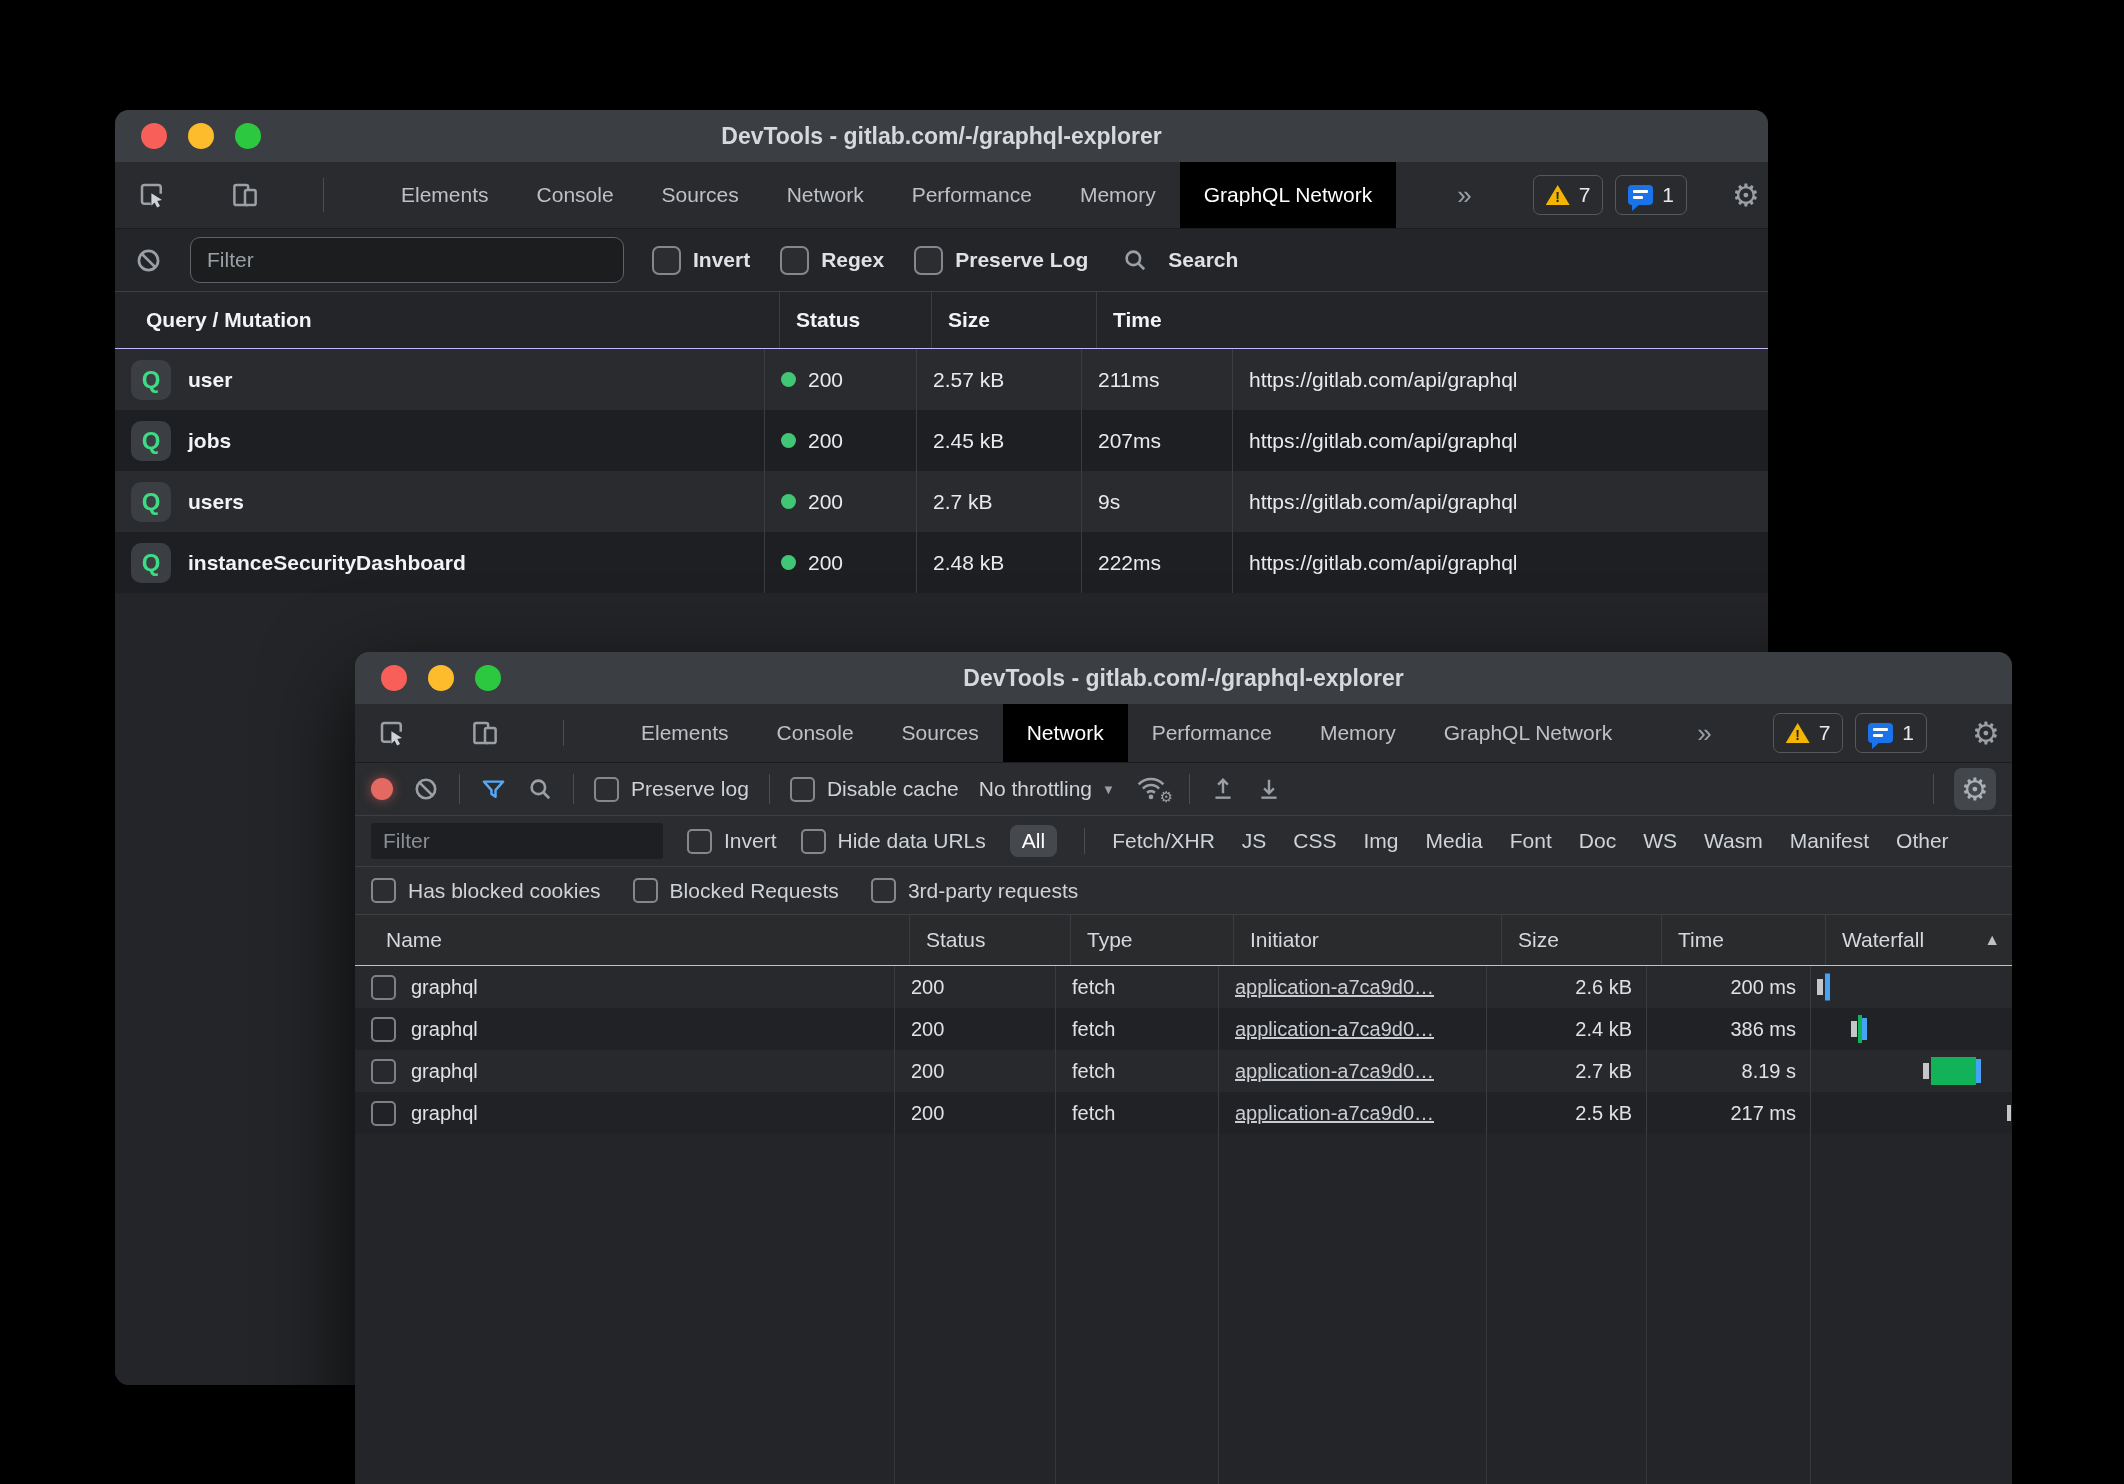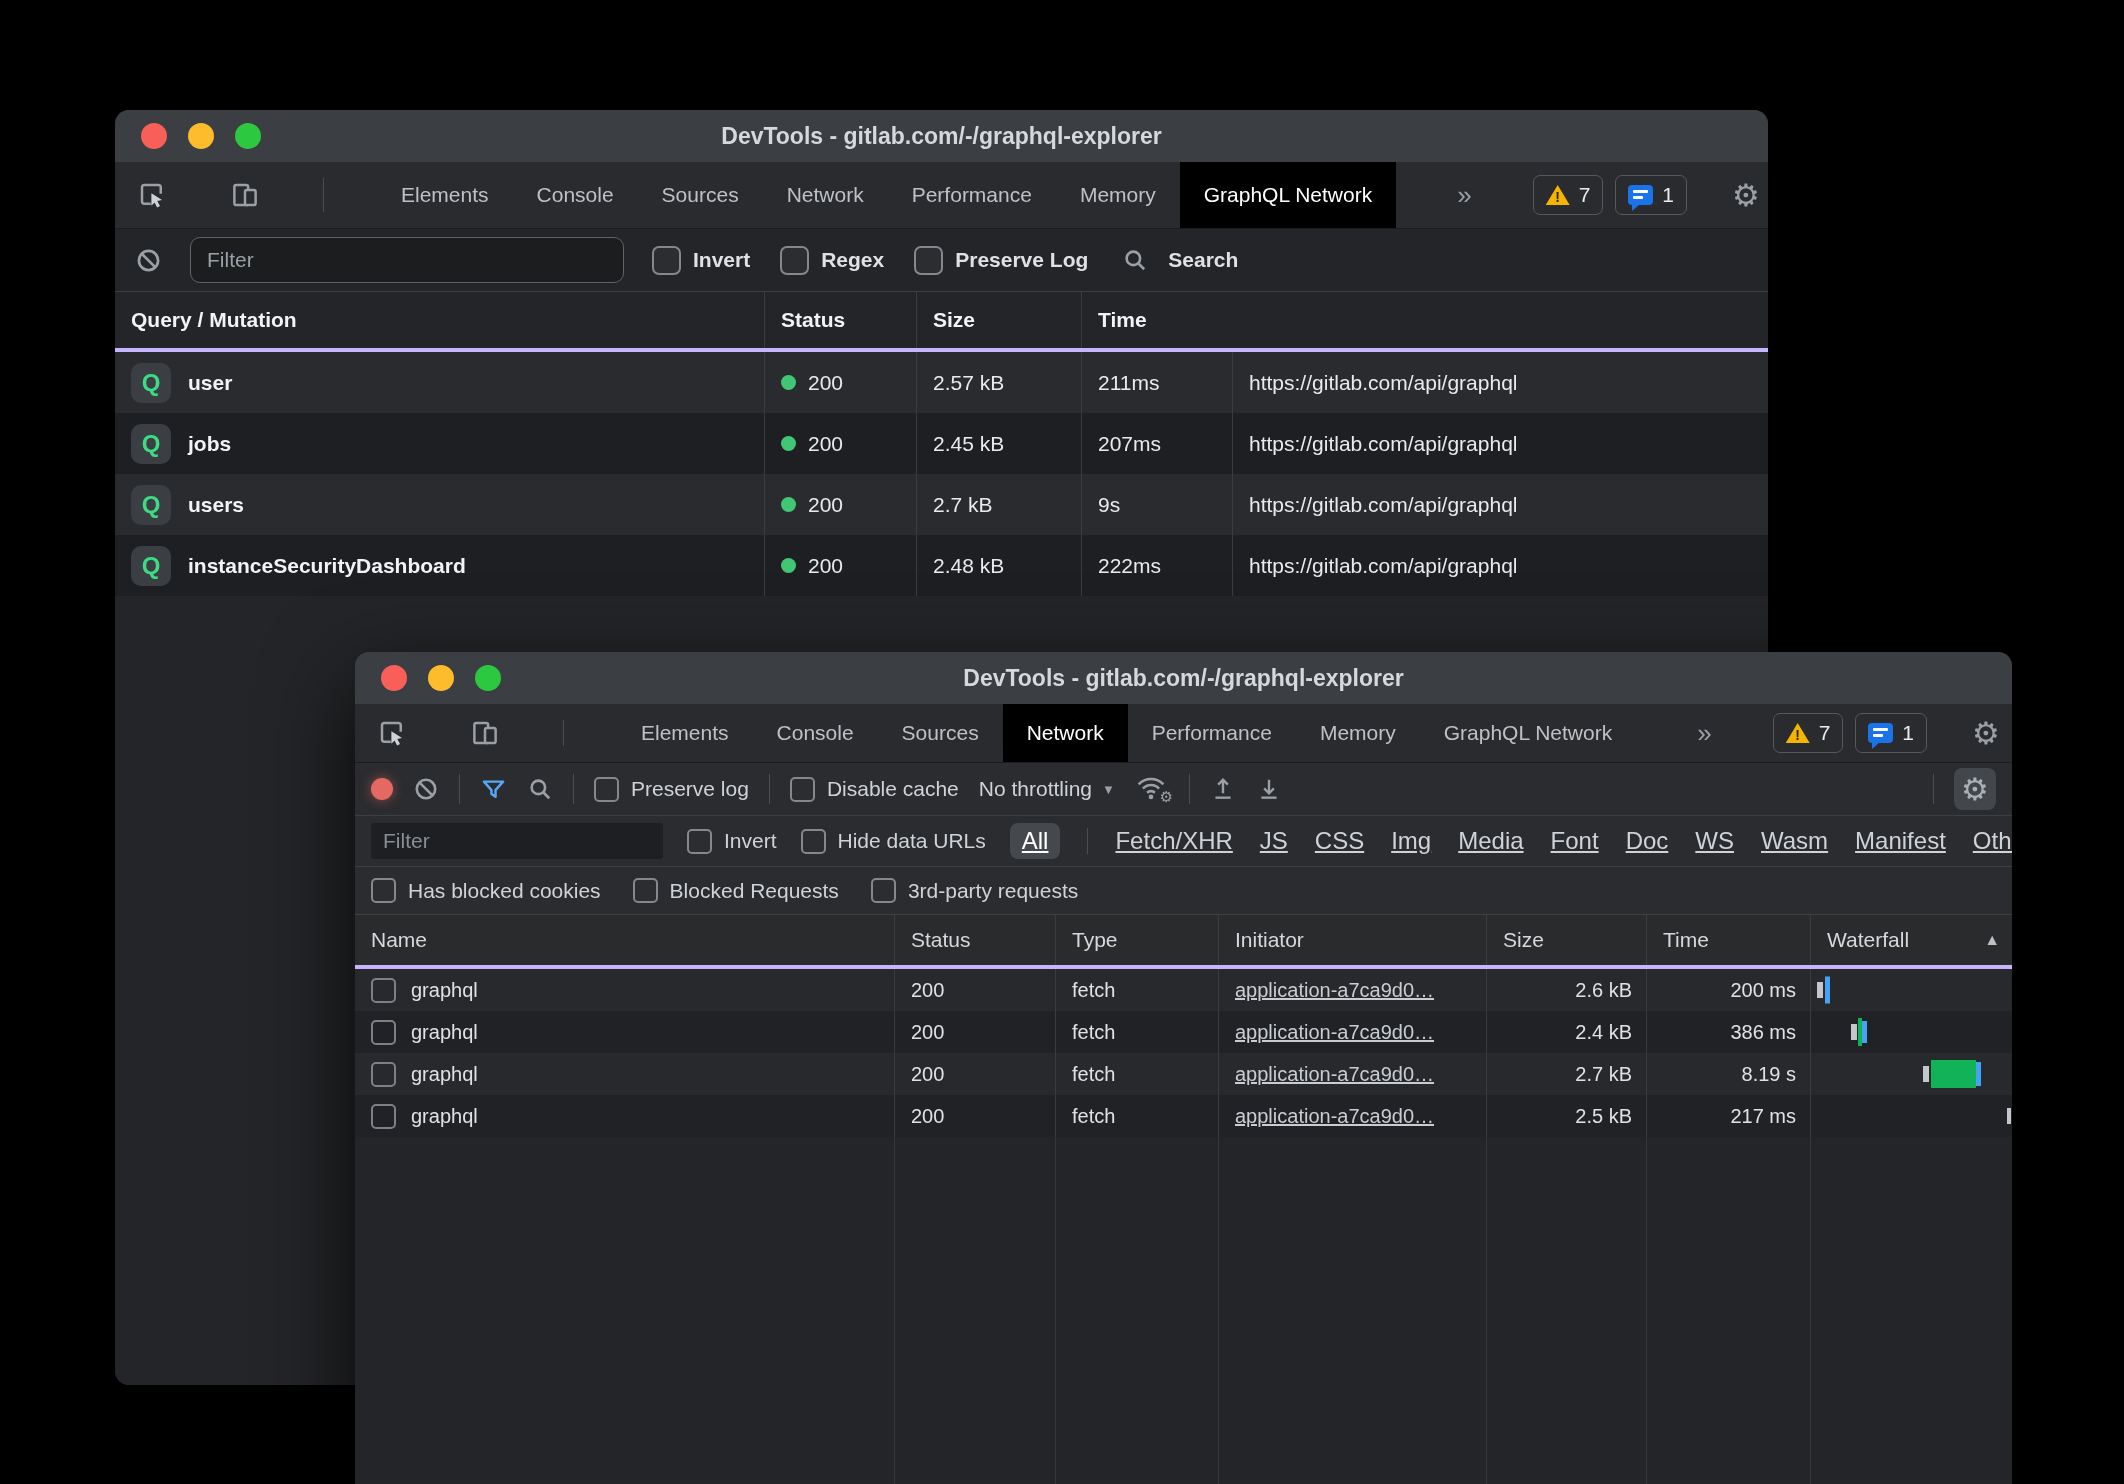--- a/index.html
+++ b/index.html
@@ -51,21 +51,21 @@
   .cbwrap{display:flex;align-items:center;gap:12px;white-space:nowrap;}
   .cb{width:25px;height:25px;border:2px solid #84888d;border-radius:7px;background:#2b2d30;flex:0 0 25px;}
   .cb.small{width:21px;height:21px;flex-basis:21px;border-radius:5px;border-width:2px;}
   .cblabel-bold{font-weight:bold;font-size:21px;color:#dfe1e4;}
   .cblabel{font-size:21px;color:#cfd3d7;}
   .searchwrap{display:flex;align-items:center;gap:20px;margin-left:6px;}
 
   
   .grid-back{display:grid;grid-template-columns:650px 152px 165px 151px 1fr;}
   .grid-front{display:grid;grid-template-columns:540px 161px 163px 268px 160px 164px 1fr;}
-  .thead{height:56px;flex:0 0 56px;border-top:1px solid #3c4043;border-bottom:4px solid #c4b5fd;background:#242528;}
+  .thead{height:56px;flex:0 0 56px;border-top:1px solid #3c4043;border-bottom:1px solid #c4b5fd;background:#242528;padding-left:15px;}
   .thead .cell{font-weight:bold;font-size:21px;color:#f1f3f4;}
   #front-window .thead{height:50px;flex:0 0 50px;background:#2a2b2d;border-top:none;}
   #front-window .thead .cell{font-weight:normal;font-size:21px;color:#d5d9dd;}
   .cell{display:flex;align-items:center;padding-left:16px;border-right:1px solid #3a3c3f;min-width:0;overflow:hidden;white-space:nowrap;}
   .cell:last-child{border-right:none;}
   .row-b{height:61px;flex:0 0 61px;font-size:21px;color:#e8eaed;}
   .row-b:nth-child(odd){background:#2a2b2e;}
   .row-b:nth-child(even){background:#1e1f22;}
   .row-f{height:42px;flex:0 0 42px;font-size:20px;color:#dfe2e5;}
   .row-f:nth-child(odd){background:#28292c;}
@@ -91,21 +91,21 @@
   .recdot{width:22px;height:22px;border-radius:50%;background:#e46962;box-shadow:0 0 12px rgba(228,105,98,.55);flex:0 0 22px;}
   .throttle{display:flex;align-items:center;gap:10px;font-size:21px;color:#cfd3d7;white-space:nowrap;}
   .caret{font-size:13px;color:#9aa0a6;}
   .spacer{flex:1 1 auto;}
   .nfilter{height:50px;flex:0 0 50px;background:#2b2c2f;display:flex;align-items:center;
     padding:0 16px;gap:24px;border-bottom:1px solid #3c4043;}
   .filter-input-front{width:268px;height:36px;background:#1e1f22;border:none;border-radius:3px;
     color:#e8eaed;font-size:21px;padding:0 12px;outline:none;font-family:"Liberation Sans",sans-serif;flex:0 0 268px;}
   .filter-input-front::placeholder{color:#8a8f94;}
   .chips{display:flex;align-items:center;gap:27px;white-space:nowrap;}
-  .chip{font-size:24px;color:#cfd3d7;text-decoration:underline;}
+  .chip{font-size:21px;color:#cfd3d7;}
   .chip.selected{background:#45484d;color:#fff;border-radius:8px;padding:4px 12px;}
   .chipdiv{width:1px;height:26px;background:#4a4d51;}
   .noptions{height:47px;flex:0 0 47px;background:#2b2c2f;display:flex;align-items:center;
     padding:0 16px;gap:32px;border-bottom:1px solid #3c4043;}
   .wifi-wrap{position:relative;width:34px;height:30px;}
   .wifi-wrap .minigear{position:absolute;right:-4px;bottom:-2px;font-size:15px;color:#9aa0a6;}
   svg{display:block;}
 </style>
 </head>
 <body>

